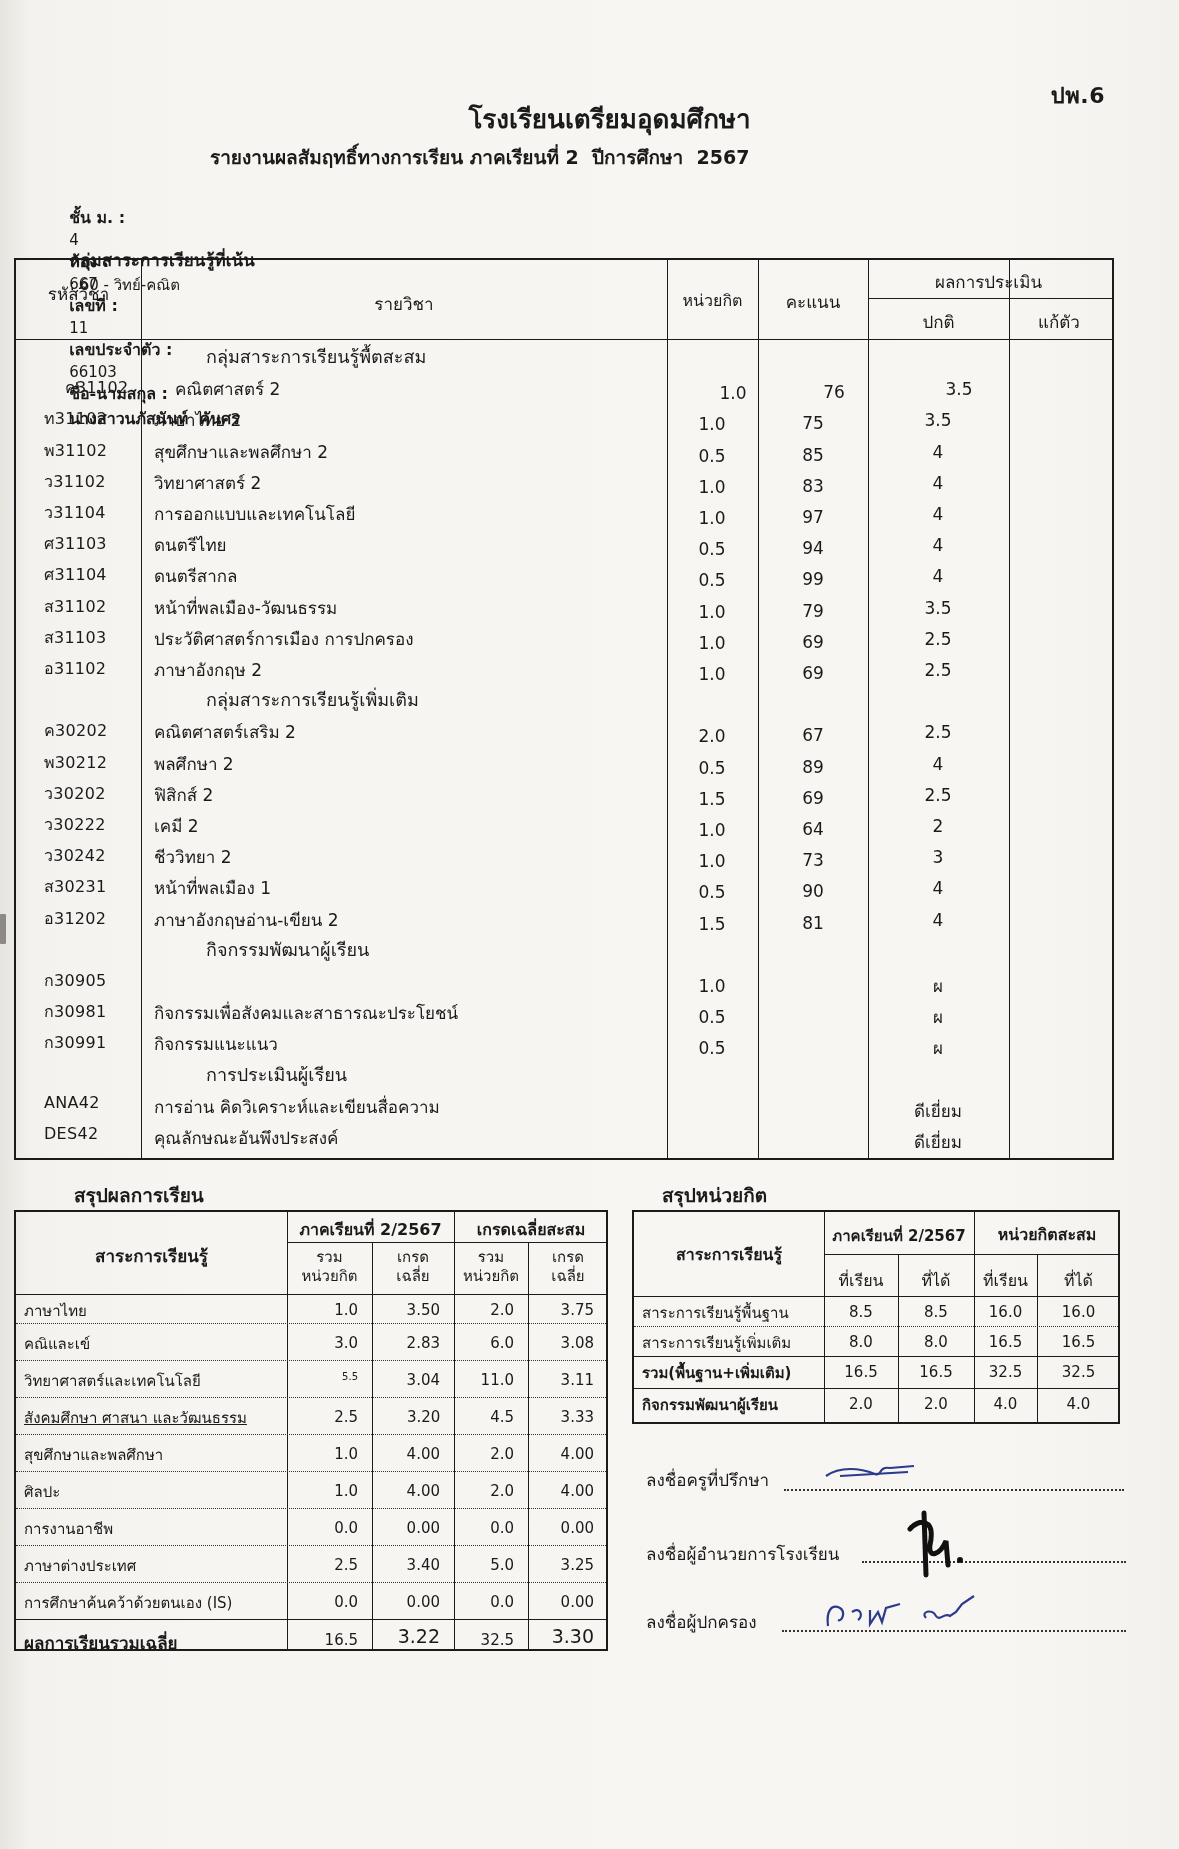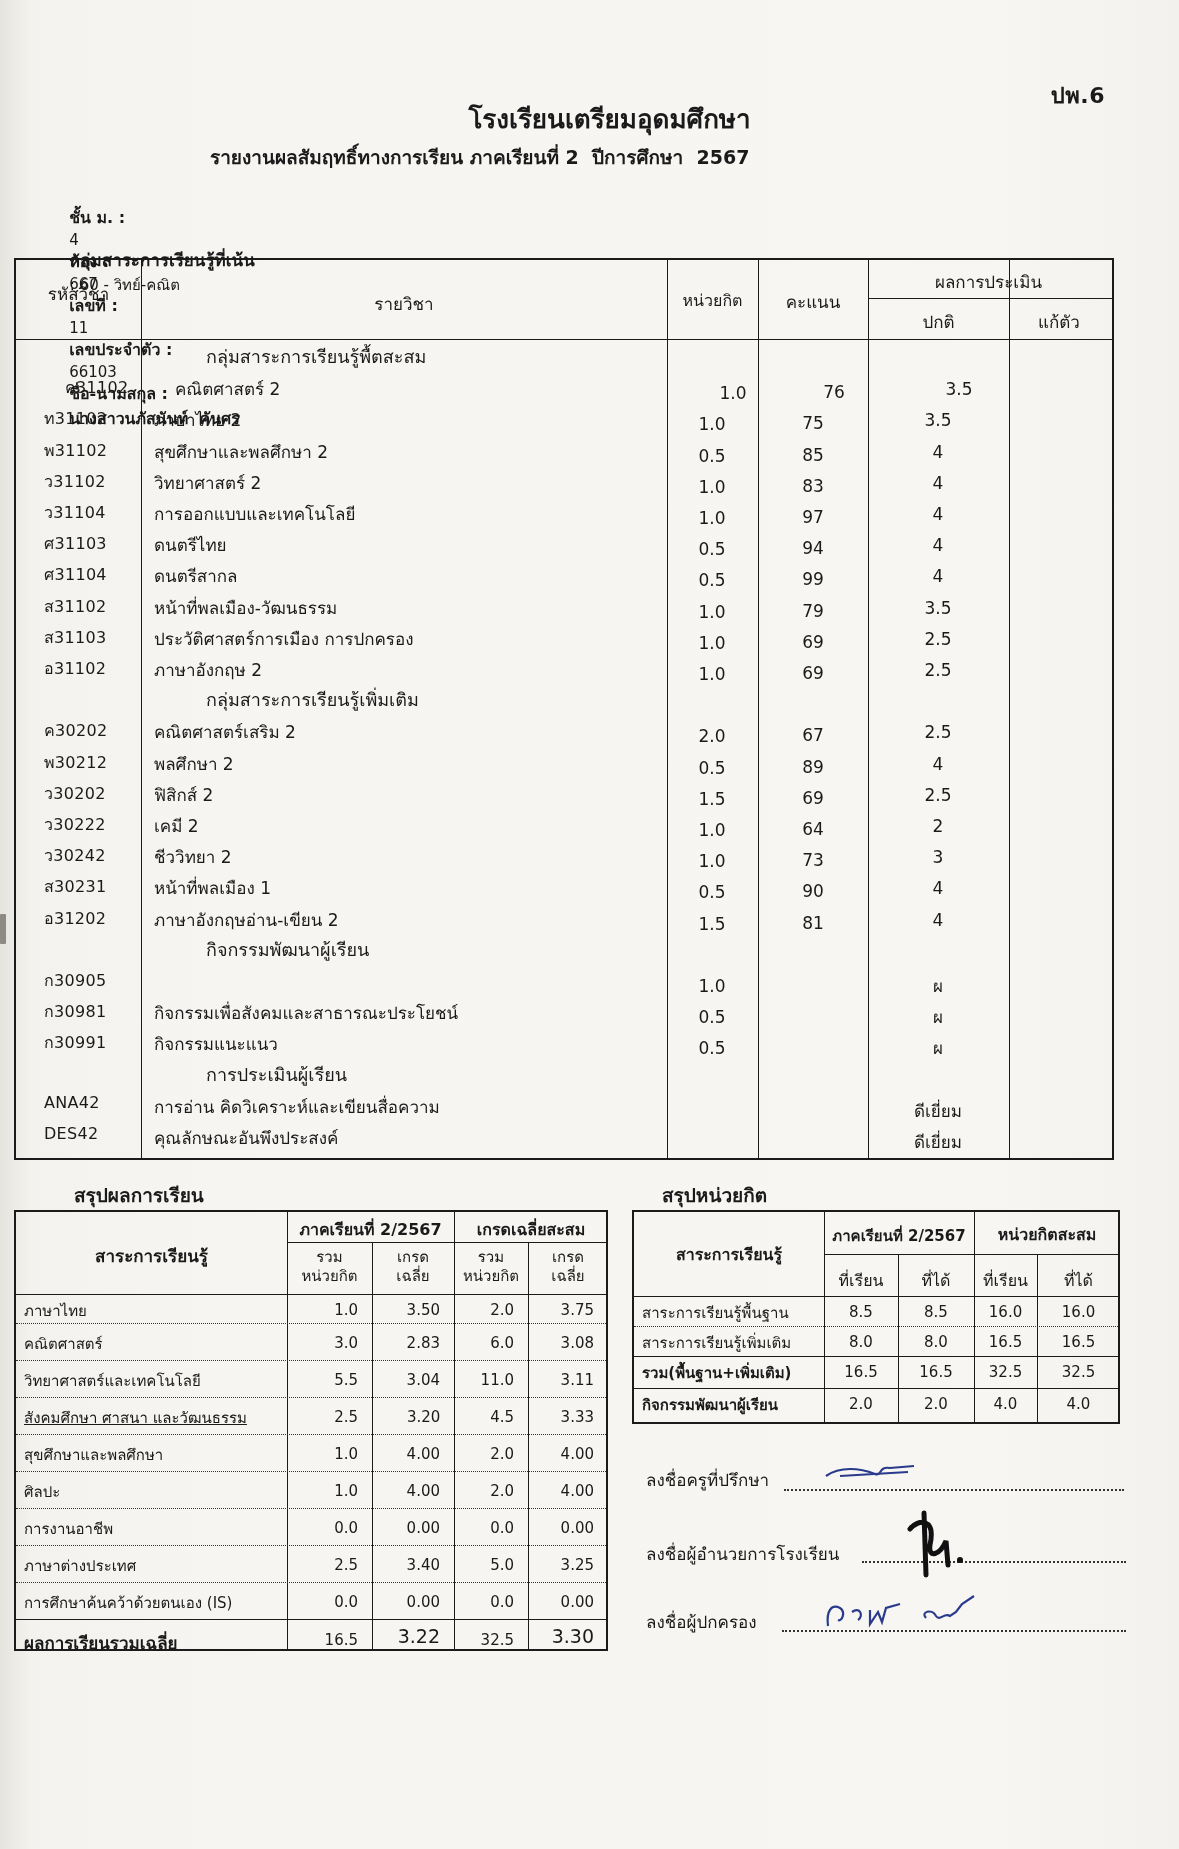--- a/index.html
+++ b/index.html
@@ -183,28 +183,28 @@
   <div class="st-cell" style="left:438px; width:74px; top:36px; line-height:19px; font-size:15px"><span>รวม</span><br><span>หน่วยกิต</span></div>
   <div class="st-cell" style="left:512px; width:80px; top:36px; line-height:19px; font-size:15px"><span>เกรด</span><br><span>เฉลี่ย</span></div>
 
   <div id="summary-rows">
       <div class="st-name" style="top: 87px; font-size: 15px;">ภาษาไทย</div>
       <div class="st-num" style="left: 271px; width: 71px; top: 89px; font-size: 15px;">1.0</div>
       <div class="st-num" style="left: 356px; width: 68px; top: 89px; font-size: 15px;">3.50</div>
       <div class="st-num" style="left: 438px; width: 60px; top: 89px; font-size: 15px;">2.0</div>
       <div class="st-num" style="left: 512px; width: 66px; top: 89px; font-size: 15px;">3.75</div>
       <div class="st-h dotted" style="top: 111px;"></div>
-      <div class="st-name" style="top: 120px; font-size: 15px;">คณิตศาสตร์</div>
+      <div class="st-name" style="top: 120px; font-size: 15px;">คณิและเข์</div>
       <div class="st-num" style="left: 271px; width: 71px; top: 122px; font-size: 15px;">3.0</div>
       <div class="st-num" style="left: 356px; width: 68px; top: 122px; font-size: 15px;">2.83</div>
       <div class="st-num" style="left: 438px; width: 60px; top: 122px; font-size: 15px;">6.0</div>
       <div class="st-num" style="left: 512px; width: 66px; top: 122px; font-size: 15px;">3.08</div>
       <div class="st-h dotted" style="top: 148px;"></div>
       <div class="st-name" style="top: 157px; font-size: 15px;">วิทยาศาสตร์และเทคโนโลยี</div>
-      <div class="st-num" style="left: 271px; width: 71px; top: 159px; font-size: 15px;">5.5</div>
+      <div class="st-num" style="left: 271px; width: 71px; top: 159px; font-size: 10px;">5.5</div>
       <div class="st-num" style="left: 356px; width: 68px; top: 159px; font-size: 15px;">3.04</div>
       <div class="st-num" style="left: 438px; width: 60px; top: 159px; font-size: 15px;">11.0</div>
       <div class="st-num" style="left: 512px; width: 66px; top: 159px; font-size: 15px;">3.11</div>
       <div class="st-h dotted" style="top: 185px;"></div>
       <div class="st-name" style="top: 194px; font-size: 15px; text-decoration: underline;">สังคมศึกษา ศาสนา และวัฒนธรรม</div>
       <div class="st-num" style="left: 271px; width: 71px; top: 196px; font-size: 15px;">2.5</div>
       <div class="st-num" style="left: 356px; width: 68px; top: 196px; font-size: 15px; padding-left: 35px;">3.20</div>
       <div class="st-num" style="left: 438px; width: 60px; top: 196px; font-size: 15px;">4.5</div>
       <div class="st-num" style="left: 512px; width: 66px; top: 196px; font-size: 15px;">3.33</div>
       <div class="st-h dotted" style="top: 222px;"></div>

